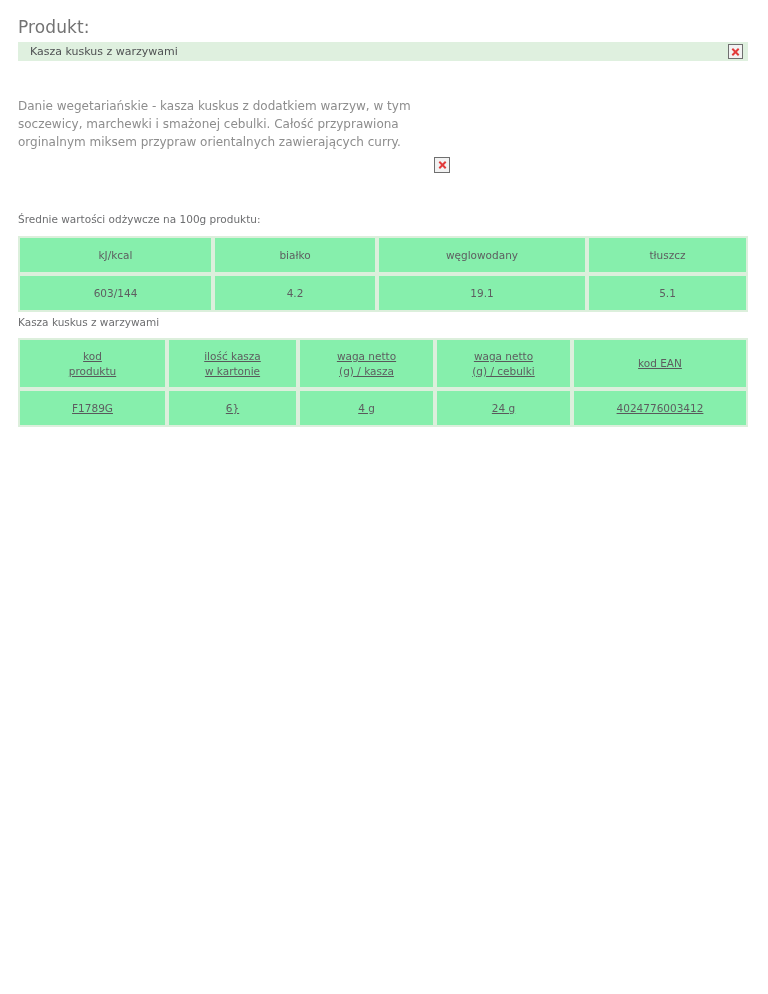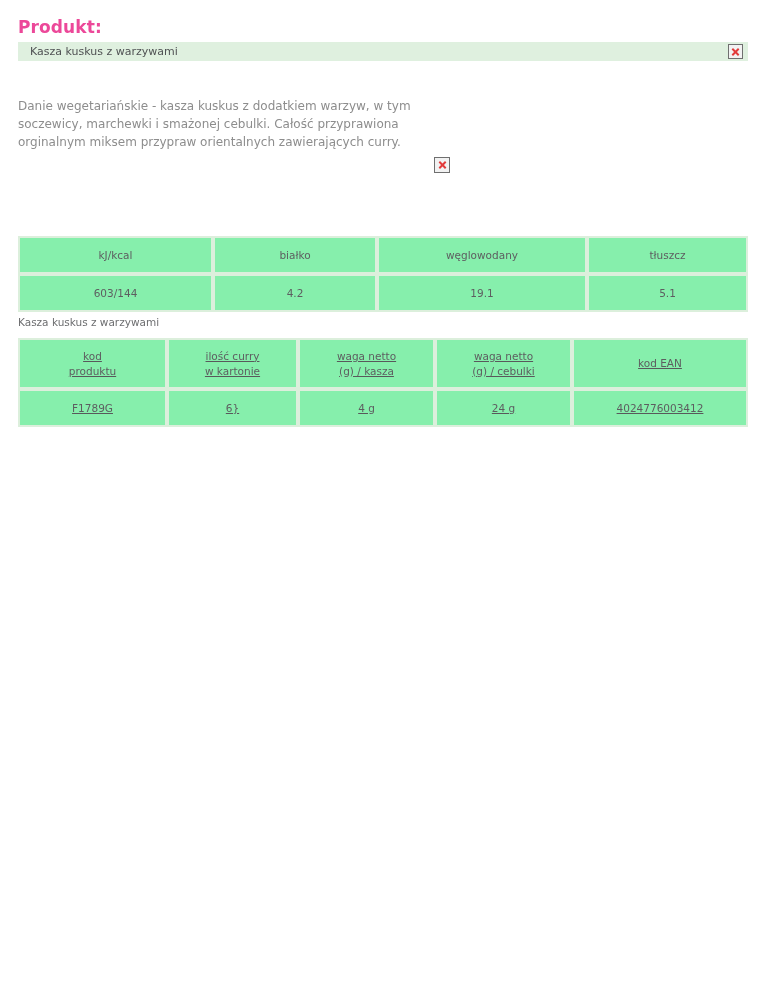--- a/index.html
+++ b/index.html
@@ -23,22 +23,22 @@
     box-sizing: border-box;
   }
 
   
   .page-title {
     position: absolute;
     left: 18px;
     top: 17px;
     font-size: 17px;
     line-height: 20px;
-    font-weight: 700;
-    color: #ec4899;
+    font-weight: 400;
+    color: #737373;
     letter-spacing: 0.1px;
   }
 
   
   .product-bar {
     position: absolute;
     left: 18px;
     top: 42px;
     width: 730px;
     height: 19px;
@@ -149,20 +149,21 @@
 
   <div class="product-bar">
     <span class="product-bar-name">Kasza kuskus z warzywami</span>
     <span class="broken-img"></span>
   </div>
 
   <div class="description">Danie wegetariańskie - kasza kuskus z dodatkiem warzyw, w tym soczewicy, marchewki i smażonej cebulki. Całość przyprawiona orginalnym miksem przypraw orientalnych zawierających curry.</div>
 
   <span class="broken-img center-img"></span>
 
+  <div class="caption nutrition-caption">Średnie wartości odżywcze na 100g produktu:</div>
 
   <table class="data-table nutrition-table">
     <colgroup>
       <col style="width:195px">
       <col style="width:164px">
       <col style="width:210px">
       <col style="width:161px">
     </colgroup>
     <tbody>
       <tr>
@@ -190,21 +191,21 @@
       <col style="width:137px">
       <col style="width:176px">
     </colgroup>
     <tbody>
       <tr>
         <td class="head-cell">
           <span class="cell-line">kod</span>
           <span class="cell-line">produktu</span>
         </td>
         <td class="head-cell">
-          <span class="cell-line">ilość curry</span>
+          <span class="cell-line">ilość kasza</span>
           <span class="cell-line">w kartonie</span>
         </td>
         <td class="head-cell">
           <span class="cell-line">waga netto</span>
           <span class="cell-line">(g) / kasza</span>
         </td>
         <td class="head-cell">
           <span class="cell-line">waga netto</span>
           <span class="cell-line">(g) / cebulki</span>
         </td>

